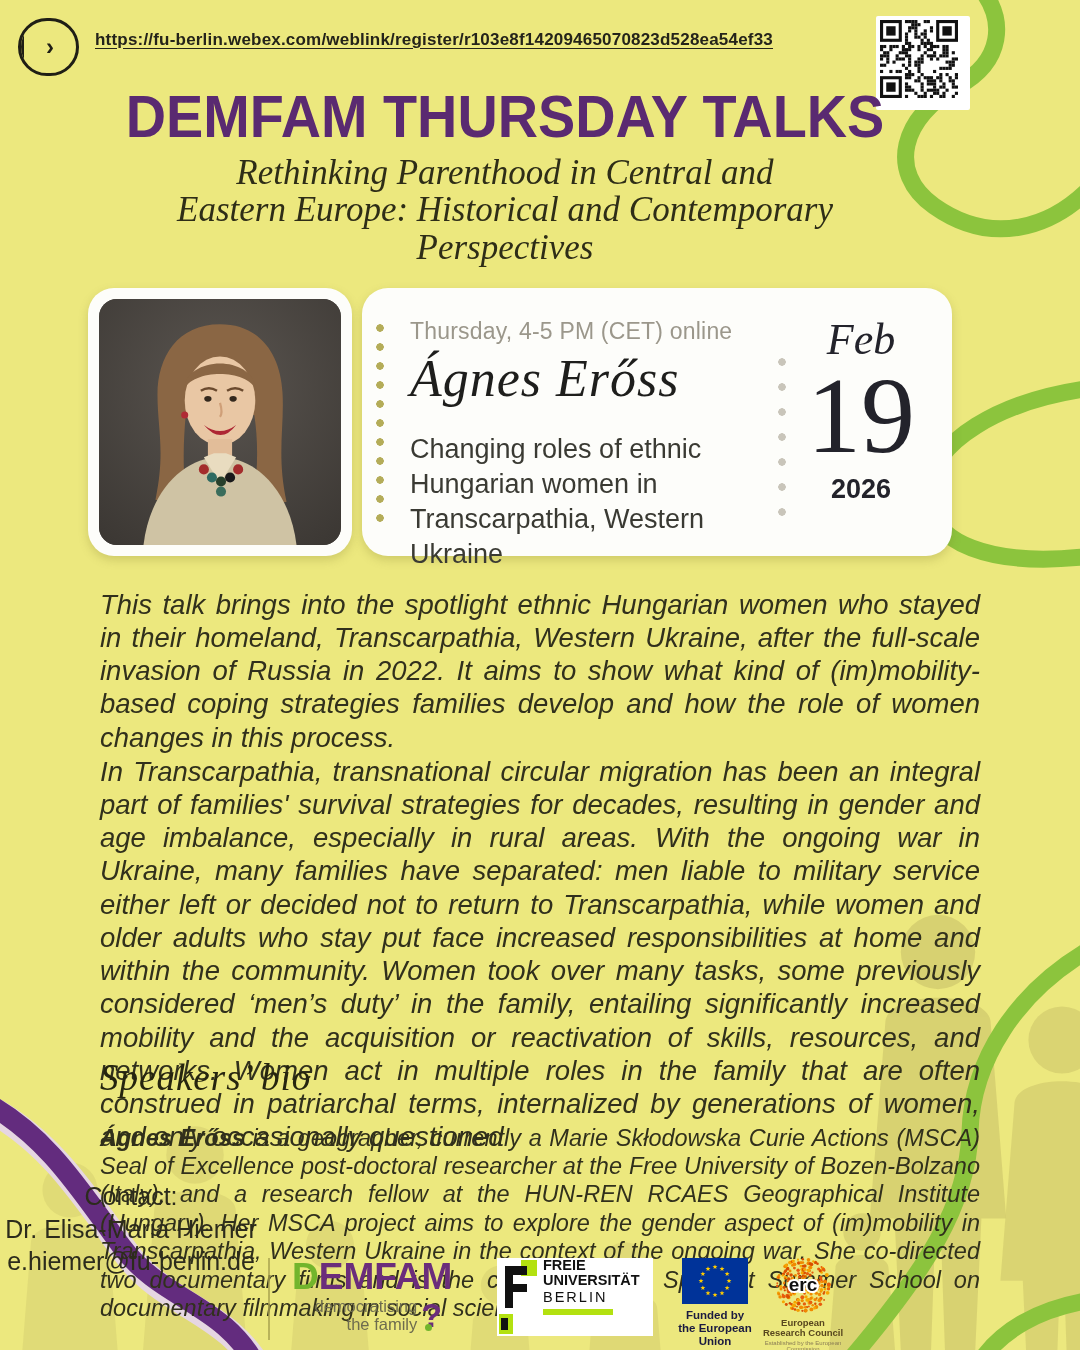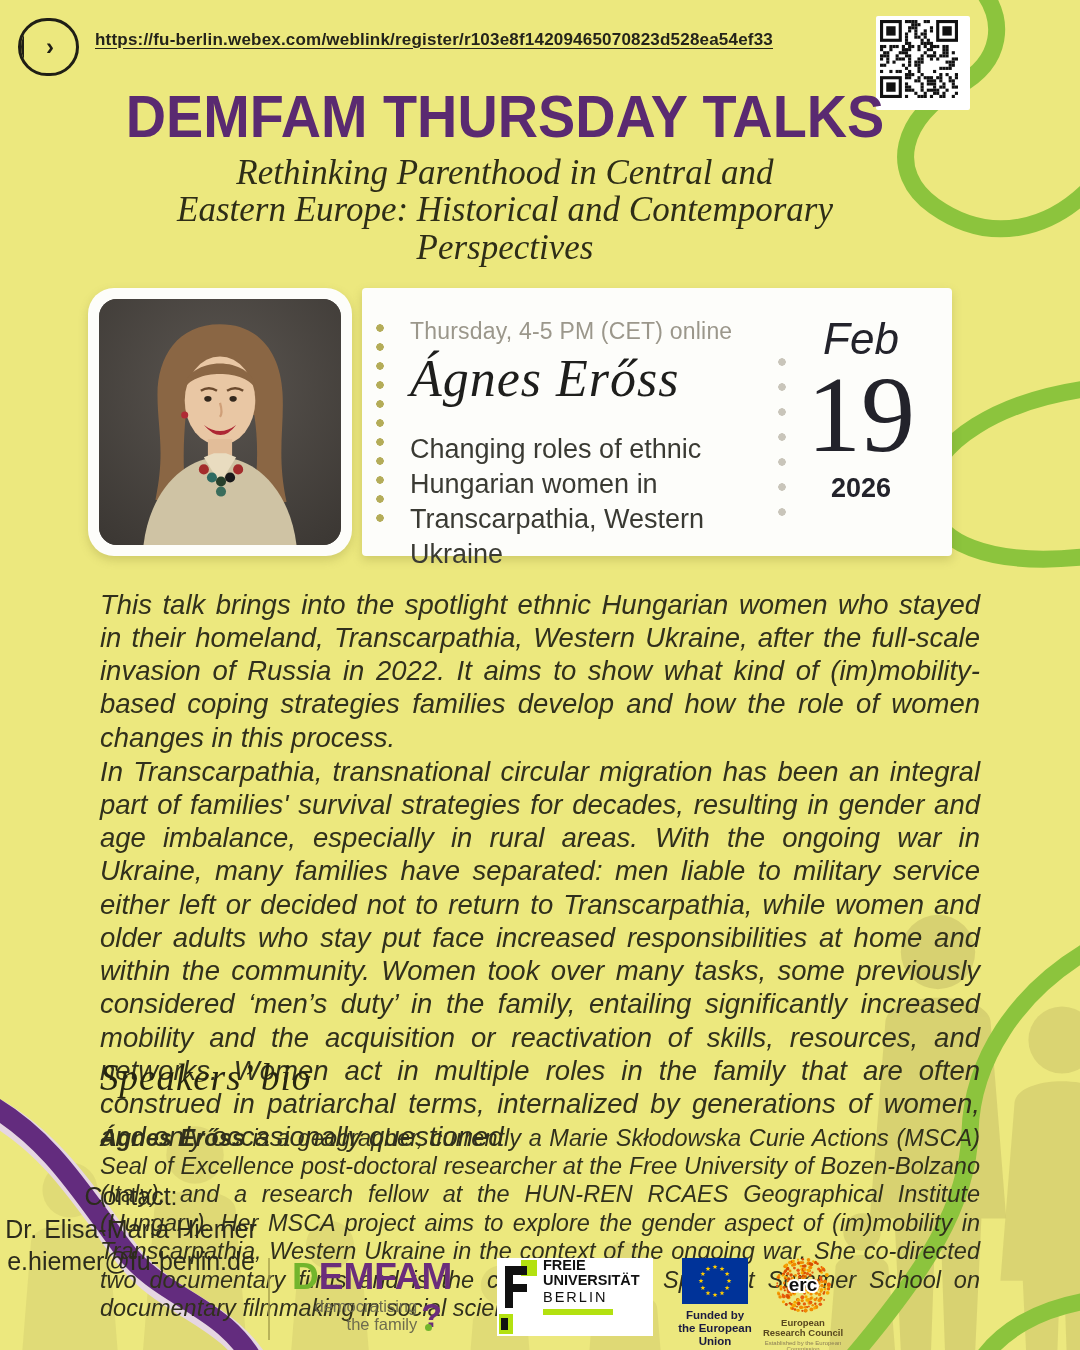--- a/index.html
+++ b/index.html
@@ -48,42 +48,42 @@
   }
 
   
   .event-card{top:288px;left:88px;width:864px;height:268px;display:flex;gap:10px;}
   .photo-card{
     width:264px;background:#fdfdfa;border-radius:26px;padding:11px;box-sizing:border-box;
     box-shadow:0 4px 10px rgba(120,115,40,.25);
   }
   .photo-frame{width:100%;height:100%;border-radius:18px;overflow:hidden;background:#4a4643;}
   .info-card{
-    position:relative;flex:1;background:#fdfdfa;border-radius:4px;
+    position:relative;flex:1;background:#fdfdfa;border-radius:26px;
     box-shadow:0 4px 10px rgba(120,115,40,.25);
     padding:30px 190px 8px 48px;box-sizing:border-box;
   }
   .dots-olive{
     position:absolute;left:14px;top:36px;bottom:34px;width:8px;
     background-image:radial-gradient(circle at 4px 4px,#b4ac58 3.5px,transparent 4px);
     background-size:8px 19px;background-repeat:repeat-y;
   }
   .schedule{font-size:23px;color:#9b978b;letter-spacing:.2px;}
   .speaker-name{
     font-family:"Liberation Serif", serif;font-style:italic;
     font-size:52px;color:#1e1e1c;margin-top:4px;letter-spacing:1px;
   }
   .talk-title{font-size:27px;color:#3a3a33;line-height:1.3;margin-top:24px;max-width:400px;}
   .date-block{position:absolute;right:16px;top:26px;width:150px;text-align:center;}
   .dots-gray{
     position:absolute;right:166px;top:70px;height:160px;width:8px;
     background-image:radial-gradient(circle at 4px 4px,#c9c5ba 3.5px,transparent 4px);
     background-size:8px 25px;background-repeat:repeat-y;
   }
-  .date-month{font-family:Liberation Sans, sans-serif;font-style:italic;font-size:44px;color:#23232b;}
+  .date-month{font-family:Liberation Serif, serif;font-style:italic;font-size:44px;color:#23232b;}
   .date-day{font-family:"Liberation Serif", serif;font-size:108px;line-height:.95;color:#23232b;}
   .date-year{font-size:27px;font-weight:600;color:#23232b;margin-top:6px;}
 
   
   .body-par{
     left:100px;width:880px;text-align:justify;
     font-style:italic;font-size:27.5px;line-height:1.21;color:#31301c;
   }
   .p1{top:560px;}
   .p2{top:727px;}

